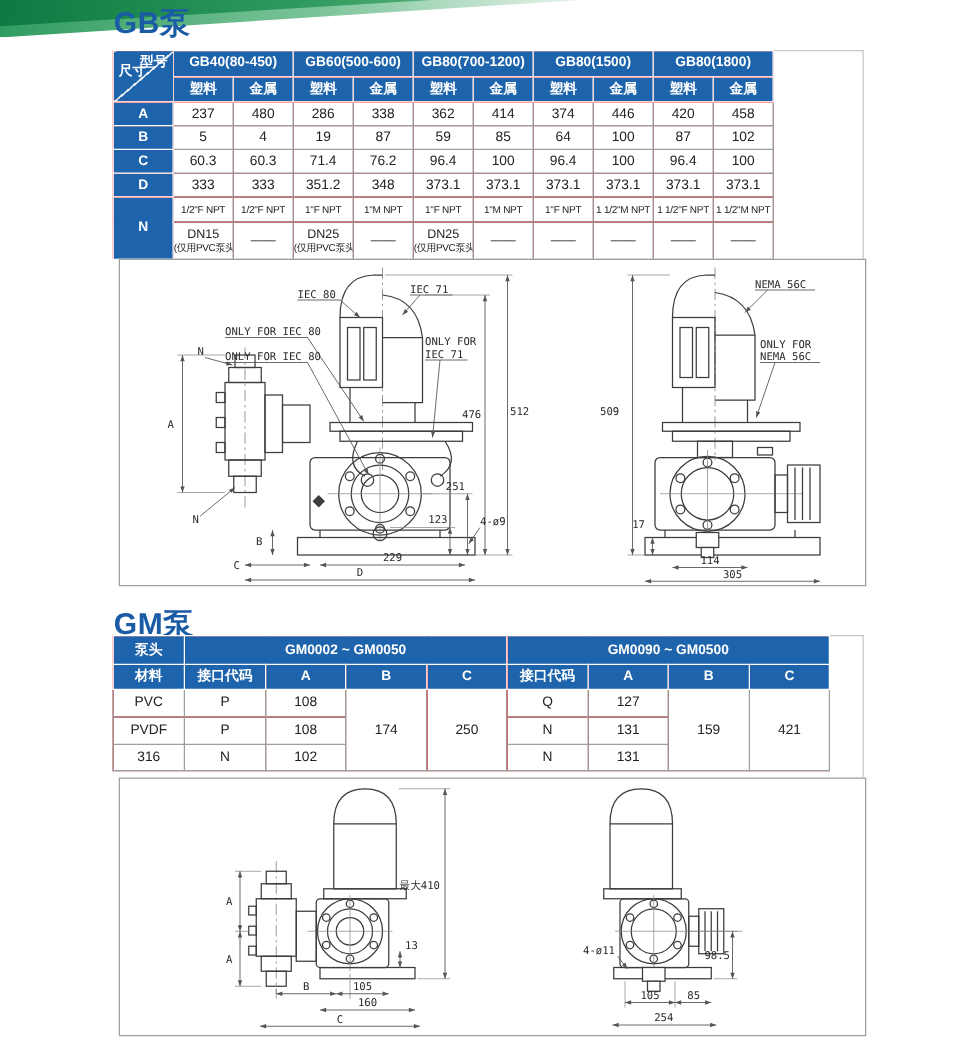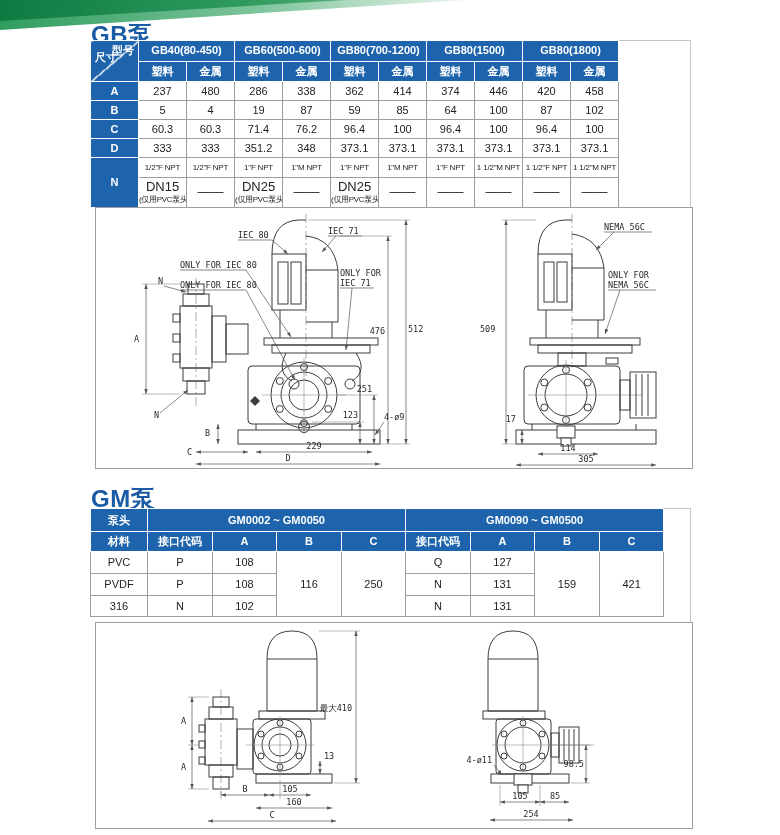--- a/index.html
+++ b/index.html
@@ -13,21 +13,21 @@
      background:linear-gradient(95deg,#0d7a42 0%,#2f9a5d 70%,#52ad77 100%);
      clip-path:polygon(0 0,100% 0,0 100%)}
   .section-title{position:absolute;left:91px;font-size:24px;font-weight:bold;
      color:#1a5ba6;letter-spacing:.5px}
   .xline{position:absolute;background:#c6c6c6}
   table{border-collapse:collapse;table-layout:fixed;position:absolute;background:#ef4444}
   td{padding:0;text-align:center;vertical-align:middle;overflow:hidden;line-height:1.15}
   .hd{background:#1e64ac;color:#fff;border:1px solid #fff;font-size:11px;font-weight:bold}
   .d{background:#fff;border:1px solid #9aa0a0;font-size:11px;color:#222}
   .npt{font-size:8px;letter-spacing:-.2px;white-space:nowrap}
-  .dn1{font-size:13px}
+  .dn1{font-size:10px}
   .dn2{font-size:8px;letter-spacing:-.3px;white-space:nowrap}
   .corner{position:relative;
      background:linear-gradient(to bottom right,#1e64ac 48.8%,#fff 48.8%,#fff 51%,#1e64ac 51%)}
   .corner .ct{position:absolute;top:3px;right:4px}
   .corner .cb{position:absolute;bottom:17px;left:4px}
   .box{position:absolute;border:1px solid #9aa0a0;background:#fff}
   
   .out{fill:none;stroke:#3c3c3c;stroke-width:1}
   .fin{fill:#fff;stroke:#3c3c3c;stroke-width:1}
   .sol{fill:#3c3c3c;stroke:none}
@@ -35,21 +35,21 @@
   .cl{stroke:#8a8a8a;stroke-width:.7;stroke-dasharray:9 3 2 3;fill:none}
   .dim{stroke:#555;stroke-width:.7;fill:none}
   .lbl{font:8.5px "DejaVu Sans Mono",monospace;fill:#2a2a2a}
 </style>
 </head>
 <body>
 
 <div class="banner banner-light"></div>
 <div class="banner banner-dark"></div>
 
-<div class="section-title" style="top:19px">GB泵</div>
+<div class="section-title" style="top:2px">GB泵</div>
 <div class="xline" style="left:90px;top:40px;width:601px;height:1px"></div>
 <div class="xline" style="left:690px;top:40px;width:1px;height:167px"></div>
 
 <table style="left:90px;top:40px;width:528px">
   <colgroup>
       <col style="width:48px">
       <col style="width:48px">
       <col style="width:48px">
       <col style="width:48px">
       <col style="width:48px">
@@ -406,21 +406,21 @@
     <td class="hd">C</td>
     <td class="hd">接口代码</td>
     <td class="hd">A</td>
     <td class="hd">B</td>
     <td class="hd">C</td>
   </tr>
   <tr style="height:22px">
     <td class="d">PVC</td>
     <td class="d">P</td>
     <td class="d">108</td>
-    <td class="d" rowspan="3">116</td>
+    <td class="d" rowspan="3">174</td>
     <td class="d" rowspan="3">250</td>
     <td class="d">Q</td>
     <td class="d">127</td>
     <td class="d" rowspan="3">159</td>
     <td class="d" rowspan="3">421</td>
   </tr>
   <tr style="height:22px">
     <td class="d">PVDF</td>
     <td class="d">P</td>
     <td class="d">108</td>

